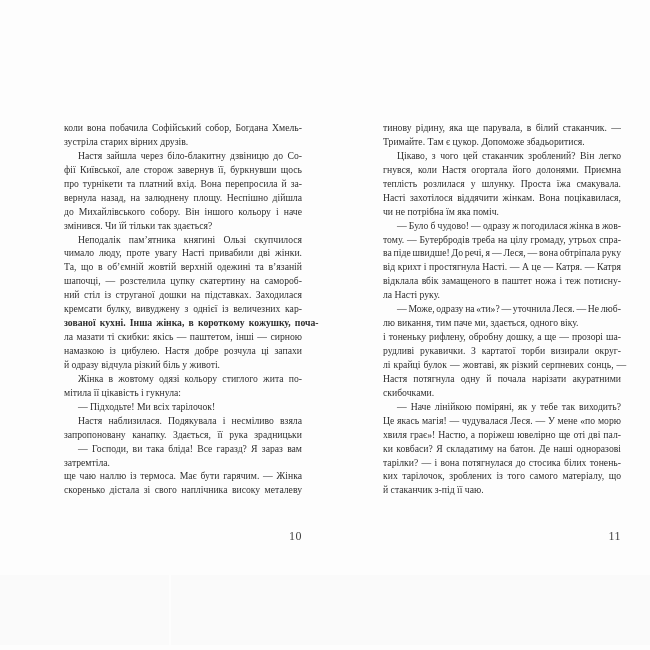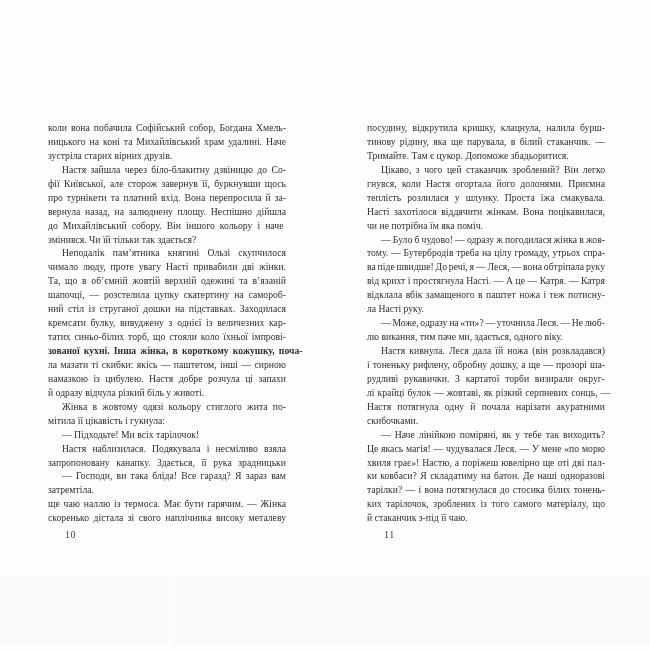--- a/index.html
+++ b/index.html
@@ -9,39 +9,40 @@
     overflow:hidden;
     position:relative;
     font-family:"Liberation Serif","DejaVu Serif",serif;
   }
   .spread{position:absolute;inset:0;background:#fdfdfd;}
   .page{
     position:absolute;
     top:121px;
     width:238px;
     height:430px;
+    margin-left:16px;
   }
   .page-left{left:48px;}
   .page-right{left:367px;}
   .line{
     height:13.95px;
     line-height:13.95px;
     font-size:9.7px;
     color:#2f2f2f;
     white-space:nowrap;
     overflow:visible;
   }
   .line.ind{padding-left:14px;}
   .folio{
     position:absolute;
     top:408px;
-    left:17px;
+    left:0;
     width:100%;
-    text-align:left;
-    font-size:10px;
+    text-align:right;
+    font-size:12px;
     color:#444444;
     letter-spacing:0.5px;
   }
   .bottom-strip{
     position:absolute;
     left:0;top:575px;
     width:650px;height:70px;
     background:#fafafa;
   }
   .strip-seam{
@@ -52,71 +53,67 @@
   }
 </style>
 </head>
 <body>
 
 <div class="spread">
 
   <div class="page page-left">
     <div>
         <div class="line"><span style="word-spacing: 1.612px;">коли вона побачила Софійський собор, Богдана Хмель-</span></div>
-        <div class="line"><span style="word-spacing: 1.496px;">ницького на коні та Михайлівський храм удалині. Наче</span></div>
         <div class="line pend"><span>зустріла старих вірних друзів.</span></div>
         <div class="line ind"><span style="word-spacing: 1.901px;">Настя зайшла через біло-блакитну дзвіницю до Со-</span></div>
         <div class="line"><span style="word-spacing: 1.868px;">фії Київської, але сторож завернув її, буркнувши щось</span></div>
         <div class="line"><span style="word-spacing: 1.531px;">про турнікети та платний вхід. Вона перепросила й за-</span></div>
         <div class="line"><span style="word-spacing: 2.195px;">вернула назад, на залюднену площу. Неспішно дійшла</span></div>
-        <div class="line"><span style="word-spacing: 2.616px;">до Михайлівський собору. Він іншого кольору і наче</span></div>
+        <div class="line"><span style="word-spacing: 2.616px;">до Михайлівського собору. Він іншого кольору і наче</span></div>
         <div class="line pend"><span>змінився. Чи їй тільки так здається?</span></div>
         <div class="line ind"><span style="word-spacing: 5.797px; text-align: center;">Неподалік пам’ятника княгині Ользі скупчилося</span></div>
         <div class="line"><span style="word-spacing: 2.384px;">чимало люду, проте увагу Насті привабили дві жінки.</span></div>
         <div class="line"><span style="word-spacing: 2.256px;">Та, що в об’ємній жовтій верхній одежині та в’язаній</span></div>
         <div class="line"><span style="word-spacing: 2.409px;">шапочці, — розстелила цупку скатертину на самороб-</span></div>
         <div class="line"><span style="word-spacing: 2.065px;">ний стіл із струганої дошки на підставках. Заходилася</span></div>
         <div class="line"><span style="word-spacing: 2.254px;">кремсати булку, вивуджену з однієї із величезних кар-</span></div>
-        <div class="line"><span style="word-spacing: 1.469px;">татих синьо-білих торб, що стояли коло їхньої імпрові-</span></div>
         <div class="line"><span style="word-spacing: 1.752px; font-weight: bold;">зованої кухні. Інша жінка, в короткому кожушку, поча-</span></div>
         <div class="line"><span style="word-spacing: 0.936px;">ла мазати ті скибки: якісь — паштетом, інші — сирною</span></div>
         <div class="line"><span style="word-spacing: 3.04px;">намазкою із цибулею. Настя добре розчула ці запахи</span></div>
         <div class="line pend"><span>й одразу відчула різкий біль у животі.</span></div>
         <div class="line ind"><span style="word-spacing: 2.77px;">Жінка в жовтому одязі кольору стиглого жита по-</span></div>
         <div class="line pend"><span>мітила її цікавість і гукнула:</span></div>
         <div class="line ind pend"><span>— Підходьте! Ми всіх тарілочок!</span></div>
         <div class="line ind"><span style="word-spacing: 3.797px;">Настя наблизилася. Подякувала і несміливо взяла</span></div>
         <div class="line"><span style="word-spacing: 4.106px;">запропоновану канапку. Здається, її рука зрадницьки</span></div>
         <div class="line ind"><span style="word-spacing: 1.806px;">— Господи, ви така бліда! Все гаразд? Я зараз вам</span></div>
         <div class="line pend"><span>затремтіла.</span></div>
         <div class="line"><span style="word-spacing: 1.363px;">ще чаю наллю із термоса. Має бути гарячим. — Жінка</span></div>
         <div class="line"><span style="word-spacing: 1.982px;">скоренько дістала зі свого наплічника високу металеву</span></div>
       </div>
     <div class="folio">10</div>
   </div>
 
   <div class="page page-right">
     <div>
-        <div class="line"><span style="word-spacing: 2.741px;">посудину, відкрутила кришку, клацнула, налила бурш-</span></div>
         <div class="line"><span style="word-spacing: 1.898px;">тинову рідину, яка ще парувала, в білий стаканчик. —</span></div>
         <div class="line pend"><span>Тримайте. Там є цукор. Допоможе збадьоритися.</span></div>
         <div class="line ind"><span style="word-spacing: 2.069px;">Цікаво, з чого цей стаканчик зроблений? Він легко</span></div>
         <div class="line"><span style="word-spacing: 2.758px;">гнувся, коли Настя огортала його долонями. Приємна</span></div>
         <div class="line"><span style="word-spacing: 3.633px;">теплість розлилася у шлунку. Проста їжа смакувала.</span></div>
         <div class="line"><span style="word-spacing: 1.956px;">Насті захотілося віддячити жінкам. Вона поцікавилася,</span></div>
         <div class="line pend"><span>чи не потрібна їм яка поміч.</span></div>
         <div class="line ind"><span style="word-spacing: -0.263px;">— Було б чудово! — одразу ж погодилася жінка в жов-</span></div>
         <div class="line"><span style="word-spacing: 0.385px;">тому. — Бутербродів треба на цілу громаду, утрьох спра-</span></div>
         <div class="line"><span style="word-spacing: -0.564px;">ва піде швидше! До речі, я — Леся, — вона обтріпала руку</span></div>
         <div class="line"><span style="word-spacing: 0.112px;">від крихт і простягнула Насті. — А це — Катря. — Катря</span></div>
         <div class="line"><span style="word-spacing: 0.984px;">відклала вбік замащеного в паштет ножа і теж потисну-</span></div>
         <div class="line pend"><span>ла Насті руку.</span></div>
         <div class="line ind"><span style="word-spacing: -0.72px;">— Може, одразу на «ти»? — уточнила Леся. — Не люб-</span></div>
         <div class="line pend"><span>лю викання, тим паче ми, здається, одного віку.</span></div>
-        <div class="line ind"><span style="word-spacing: 1.656px;">Настя кивнула. Леся дала їй ножа (він розкладався)</span></div>
         <div class="line"><span style="word-spacing: 0.568px;">і тоненьку рифлену, обробну дошку, а ще — прозорі ша-</span></div>
         <div class="line"><span style="word-spacing: 3.372px;">рудливі рукавички. З картатої торби визирали округ-</span></div>
         <div class="line"><span style="word-spacing: 0.62px;">лі крайці булок — жовтаві, як різкий серпневих сонць, —</span></div>
         <div class="line"><span style="word-spacing: 3.737px;">Настя потягнула одну й почала нарізати акуратними</span></div>
         <div class="line pend"><span>скибочками.</span></div>
         <div class="line ind"><span style="word-spacing: 1.605px;">— Наче лінійкою поміряні, як у тебе так виходить?</span></div>
         <div class="line"><span style="word-spacing: 0.384px;">Це якась магія! — чудувалася Леся. — У мене «по морю</span></div>
         <div class="line"><span style="word-spacing: 0.623px;">хвиля грає»! Настю, а поріжеш ювелірно ще оті дві пал-</span></div>
         <div class="line"><span style="word-spacing: 1.002px;">ки ковбаси? Я складатиму на батон. Де наші одноразові</span></div>
         <div class="line"><span style="word-spacing: 0.863px;">тарілки? — і вона потягнулася до стосика білих тонень-</span></div>

